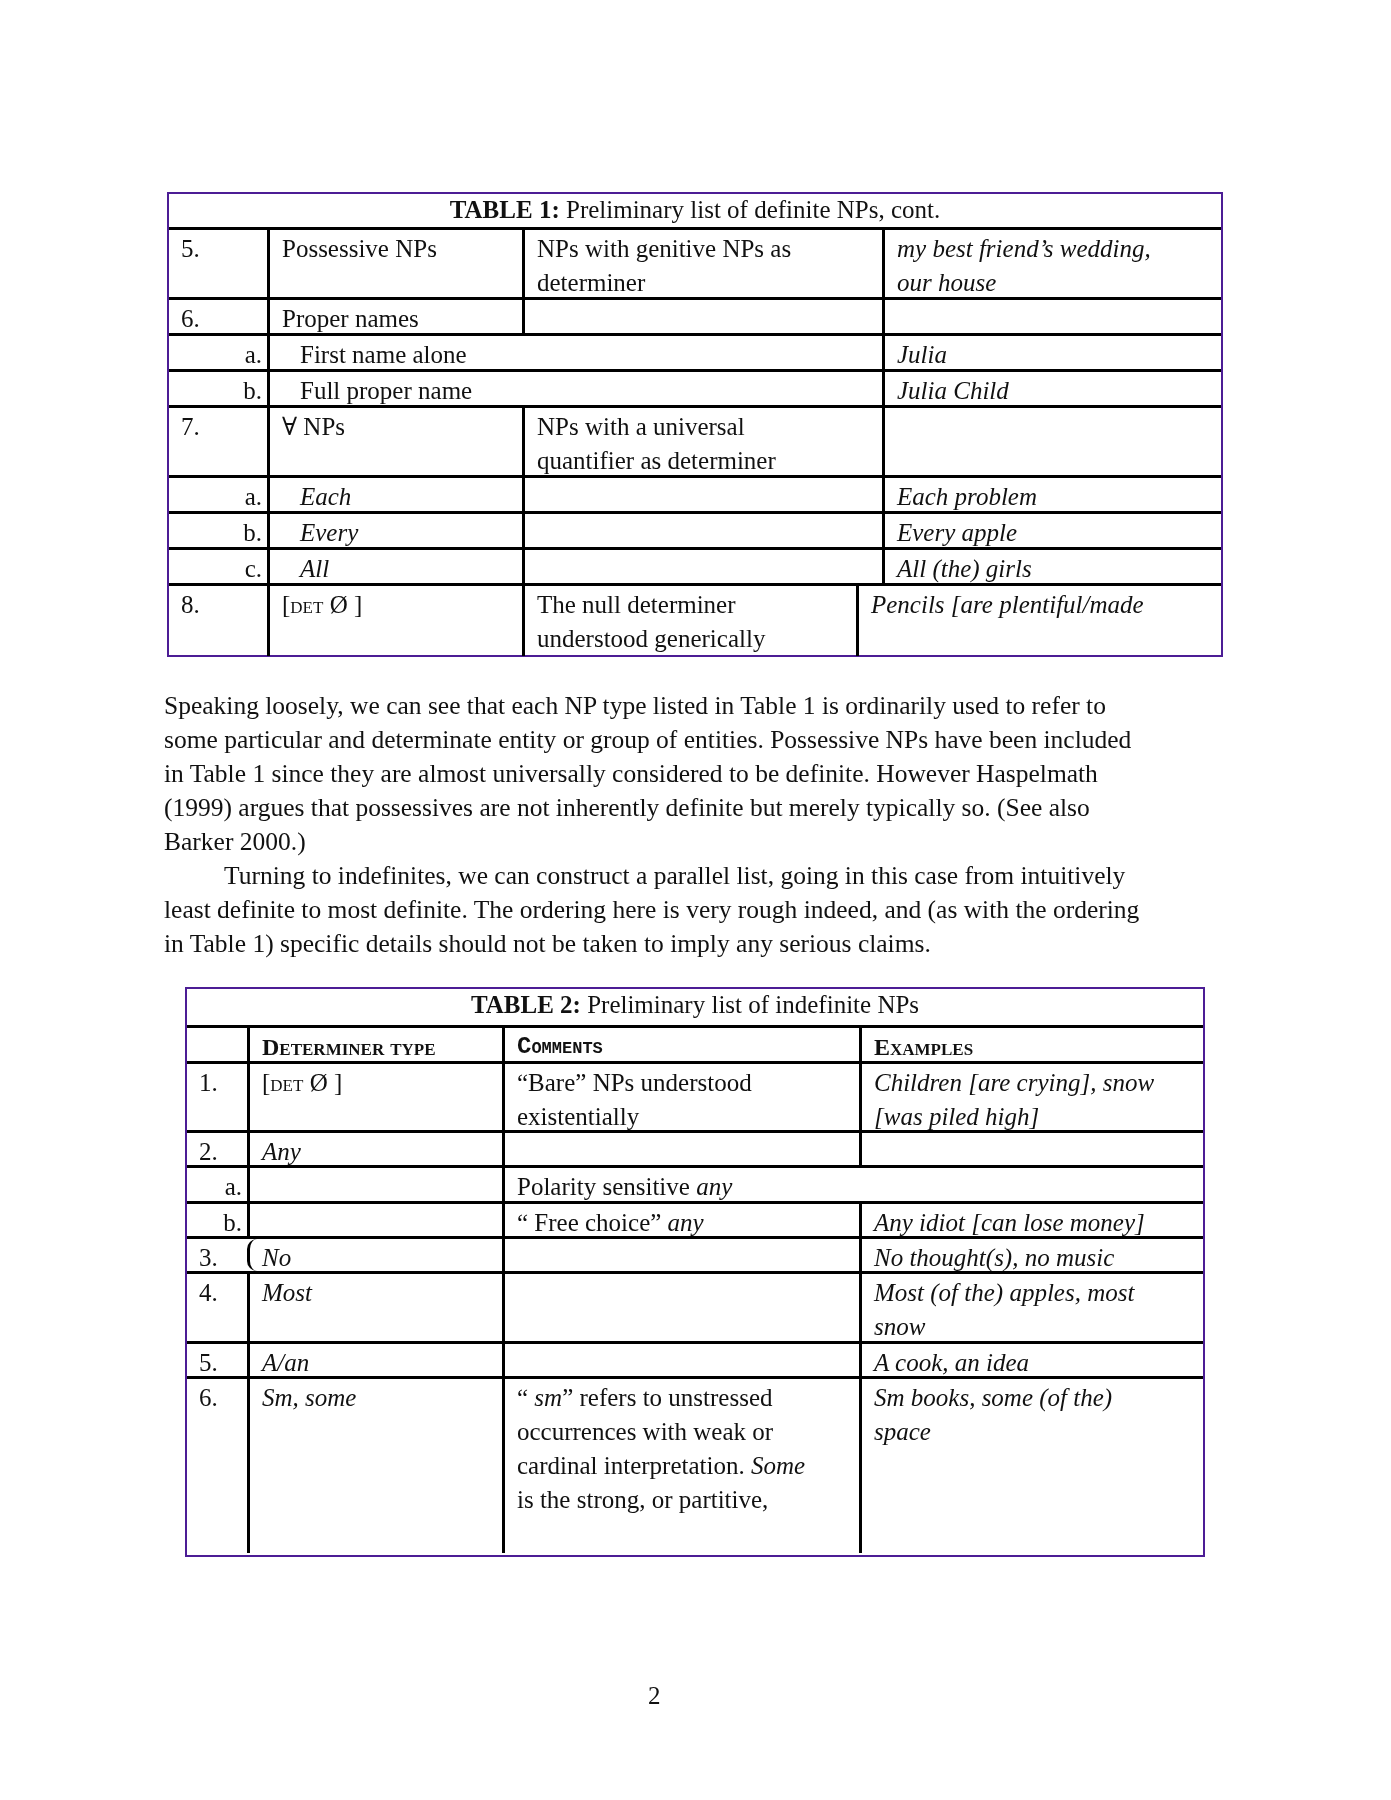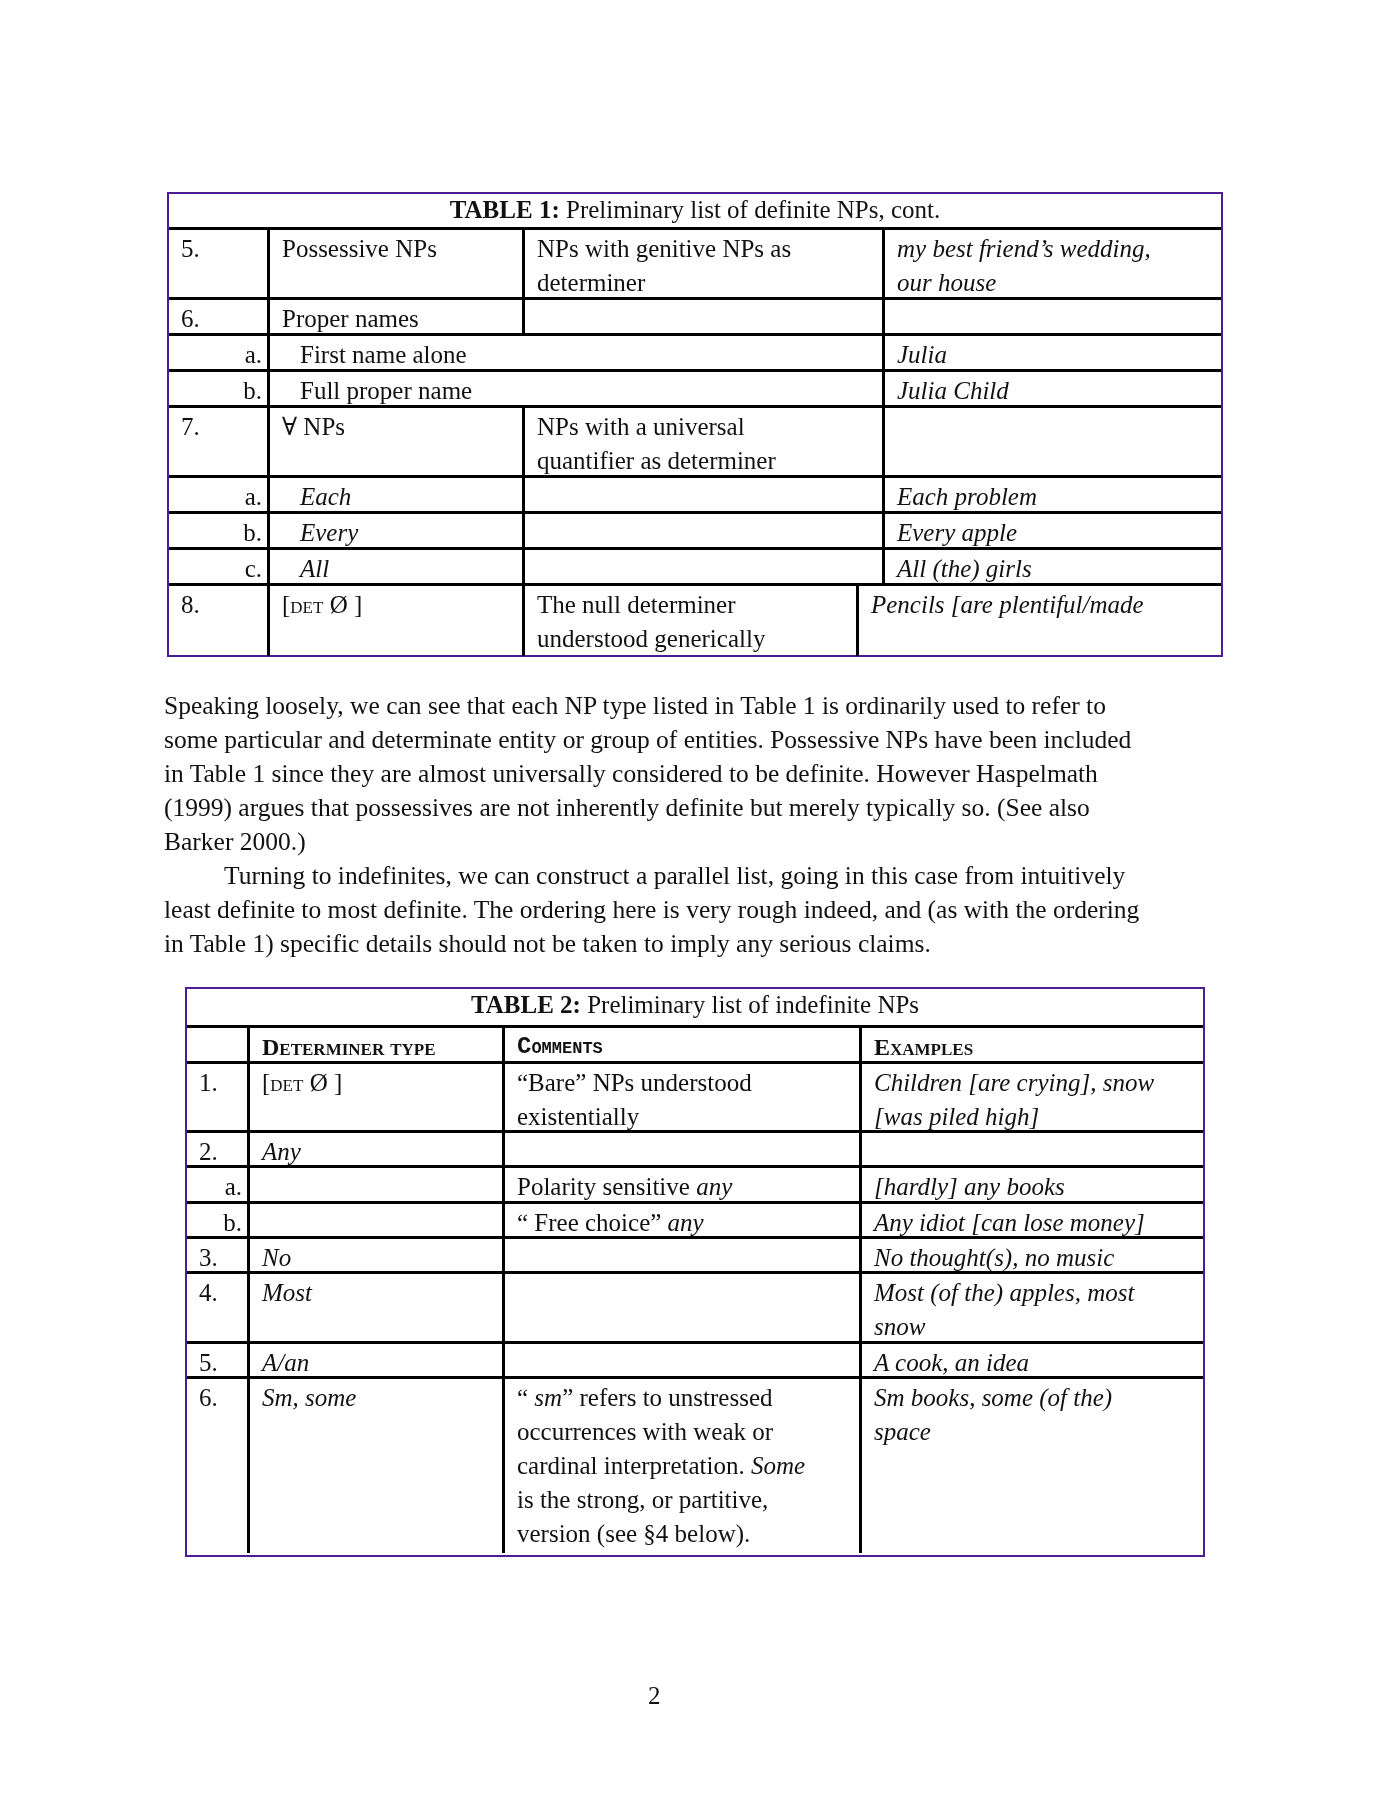--- a/index.html
+++ b/index.html
@@ -155,35 +155,34 @@
     <div class="cell vline" style="left:315px; width:360px;"></div>
     <div class="cell vline" style="left:672px; right:0;"></div>
   </div>
 
   <div class="row" style="top:176px; height:36px;">
     <div class="cell num-r" style="left:0; width:63px;">a.</div>
     <div class="cell vline" style="left:60px; width:258px;"></div>
     <div class="cell vline" style="left:315px; width:360px;">
       <span>Polarity sensitive </span><span class="it">any</span>
     </div>
-    <div class="cell vline it" style="left:672px; right:0;">[hardly] any books</div>
   </div>
 
   <div class="row" style="top:212px; height:35px;">
     <div class="cell num-r" style="left:0; width:63px;">b.</div>
     <div class="cell vline" style="left:60px; width:258px;"></div>
     <div class="cell vline" style="left:315px; width:360px;">
       <span>“ Free choice” </span><span class="it">any</span>
     </div>
     <div class="cell vline it" style="left:672px; right:0;">Any idiot [can lose money]</div>
   </div>
 
   <div class="row" style="top:247px; height:35px;">
     <div class="cell" style="left:0; width:63px;">3.</div>
-    <div class="cell vline it" style="left:60px; width:258px;">No</div>
+    <div class="cell vline it" style="left:60px; width:258px;border-radius:10px;">No</div>
     <div class="cell vline" style="left:315px; width:360px;"></div>
     <div class="cell vline it" style="left:672px; right:0;">No thought(s), no music</div>
   </div>
 
   <div class="row" style="top:282px; height:70px;">
     <div class="cell" style="left:0; width:63px;">4.</div>
     <div class="cell vline it" style="left:60px; width:258px;">Most</div>
     <div class="cell vline" style="left:315px; width:360px;"></div>
     <div class="cell vline it" style="left:672px; right:0;">
       <div>Most (of the) apples, most</div>
@@ -199,21 +198,20 @@
   </div>
 
   <div class="row" style="top:387px; height:177px;">
     <div class="cell" style="left:0; width:63px;">6.</div>
     <div class="cell vline it" style="left:60px; width:258px;">Sm, some</div>
     <div class="cell vline" style="left:315px; width:360px;">
       <div><span>“ </span><span class="it">sm</span><span>”  refers to unstressed</span></div>
       <div>occurrences with weak or</div>
       <div><span>cardinal interpretation.  </span><span class="it">Some</span></div>
       <div>is the strong, or partitive,</div>
-      <div>version (see §4 below).</div>
     </div>
     <div class="cell vline it" style="left:672px; right:0;">
       <div>Sm books, some (of the)</div>
         <div>space</div>
     </div>
   </div>
 </div>
 
 <div class="pagenum">2</div>
 

